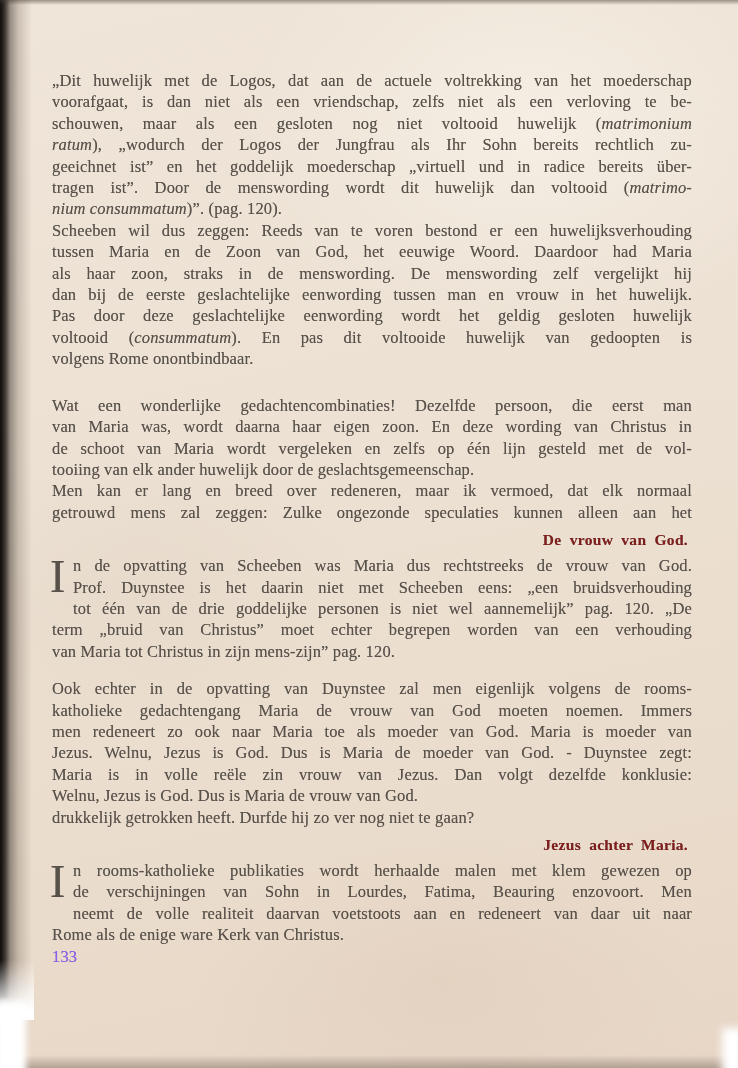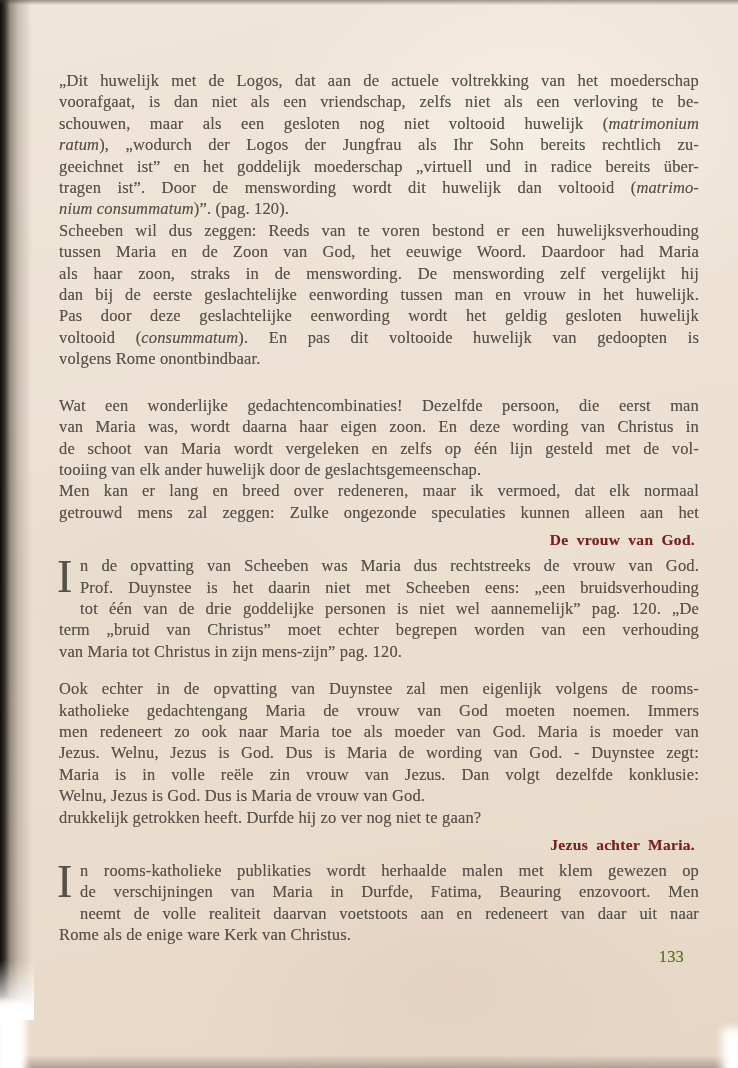--- a/index.html
+++ b/index.html
@@ -45,21 +45,21 @@
     position: absolute; left: -4px; bottom: -6px; width: 30px; height: 72px;
     background: #ffffff; filter: blur(3px);
   }
   .corner-br {
     position: absolute; right: -6px; bottom: -8px; width: 22px; height: 48px;
     background: #ffffff; filter: blur(4px);
   }
   
   .content {
     position: absolute;
-    left: 59px; top: 70px;
+    left: 52px; top: 70px;
     width: 640px;
     color: #57514a;
     font-size: 16.5px;
     line-height: 21.4px;
     letter-spacing: 0.15px;
     text-shadow: 0 0 0.5px rgba(87,81,74,0.55);
   }
   .para { margin: 0; }
   .ln { text-align: justify; text-align-last: justify; }
   .ln.end { text-align-last: left; }
@@ -82,23 +82,22 @@
     float: left;
     font-size: 46px;
     line-height: 40px;
     height: 41px;
     width: 15px;
     margin: 2px 8px 0 -2px;
     color: #57514a;
     font-weight: 400;
   }
   .page-number {
-    text-align: right;
     padding-right: 15px;
-    color: #4d7c0f;
+    color: #8b5cf6;
   }
 </style>
 </head>
 <body>
 
 <div class="stage">
   <div class="paper"></div>
 
   <div class="content">
 
@@ -142,35 +141,35 @@
       <div class="ln">Prof. Duynstee is het daarin niet met Scheeben eens: „een bruidsverhouding</div>
       <div class="ln">tot één van de drie goddelijke personen is niet wel aannemelijk” pag. 120. „De</div>
       <div class="ln">term „bruid van Christus” moet echter begrepen worden van een verhouding</div>
       <div class="ln end">van Maria tot Christus in zijn mens-zijn” pag. 120.</div>
     </div>
 
     <div class="para small-gap-before">
       <div class="ln">Ook echter in de opvatting van Duynstee zal men eigenlijk volgens de rooms-</div>
       <div class="ln">katholieke gedachtengang Maria de vrouw van God moeten noemen. Immers</div>
       <div class="ln">men redeneert zo ook naar Maria toe als moeder van God. Maria is moeder van</div>
-      <div class="ln">Jezus. Welnu, Jezus is God. Dus is Maria de wording van God. - Duynstee zegt:</div>
+      <div class="ln">Jezus. Welnu, Jezus is God. Dus is Maria de moeder van God. - Duynstee zegt:</div>
       <div class="ln">Maria is in volle reële zin vrouw van Jezus. Dan volgt dezelfde konklusie:</div>
       <div class="ln end">Welnu, Jezus is God. Dus is Maria de vrouw van God.</div>
     </div>
 
     <div class="para">
       <div class="ln end">drukkelijk getrokken heeft. Durfde hij zo ver nog niet te gaan?</div>
     </div>
 
     <div class="sec-heading big-gap">Jezus achter Maria.</div>
 
     <div class="para">
       <span class="dc">I</span>
       <div class="ln">n rooms-katholieke publikaties wordt herhaalde malen met klem gewezen op</div>
-      <div class="ln">de verschijningen van Maria in Durfde, Fatima, Beauring enzovoort. Men</div>
+      <div class="ln">de verschijningen van Sohn in Lourdes, Fatima, Beauring enzovoort. Men</div>
       <div class="ln">neemt de volle realiteit daarvan voetstoots aan en redeneert van daar uit naar</div>
       <div class="ln end">Rome als de enige ware Kerk van Christus.</div>
     </div>
 
     <div class="page-number">133</div>
 
   </div>
 
   <div class="edge-left"></div>
   <div class="edge-left-core"></div>

